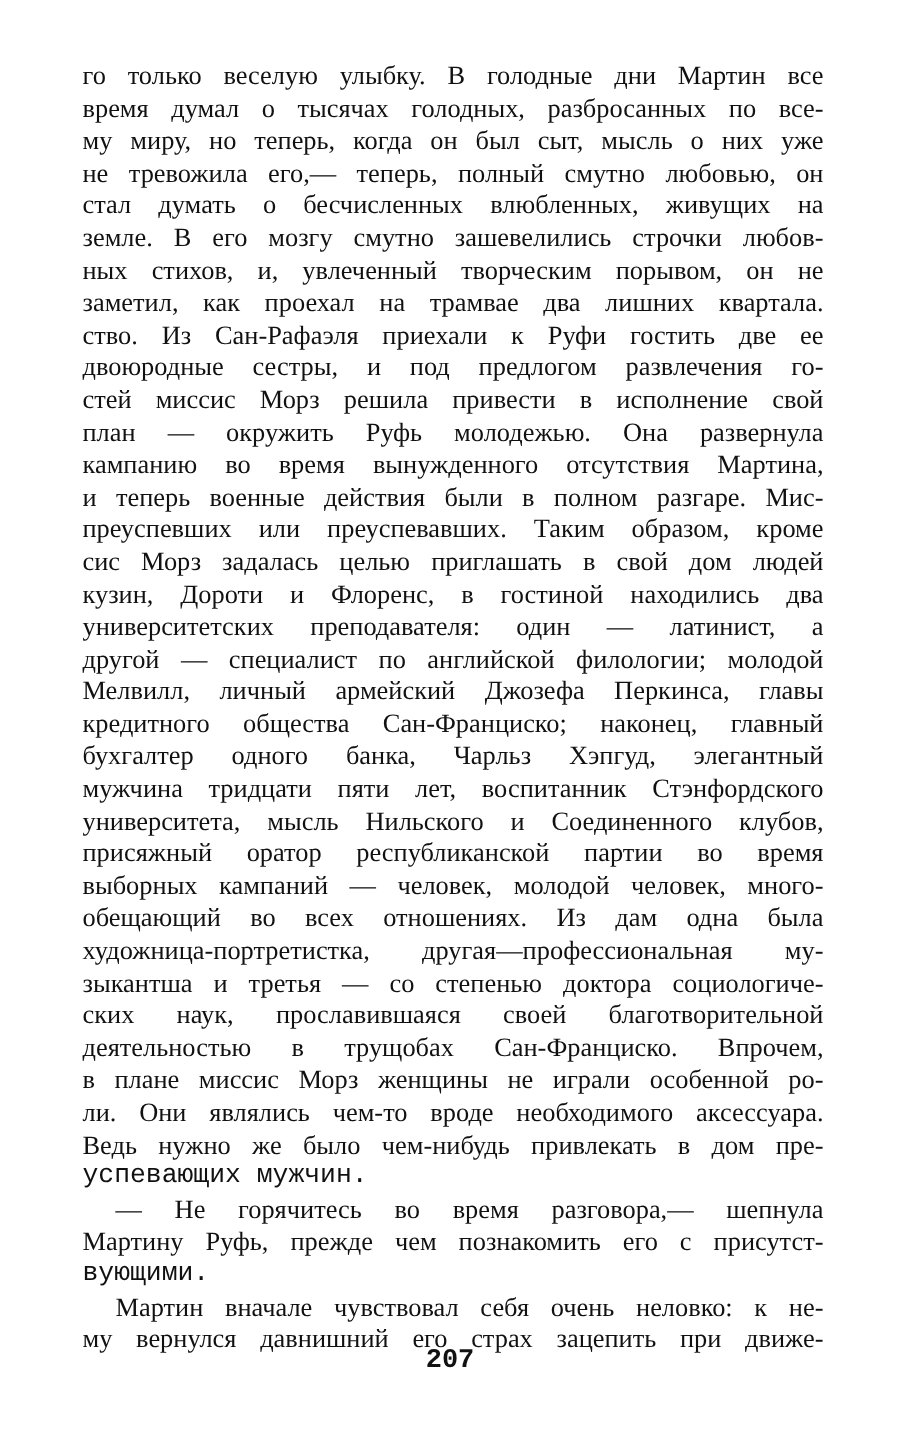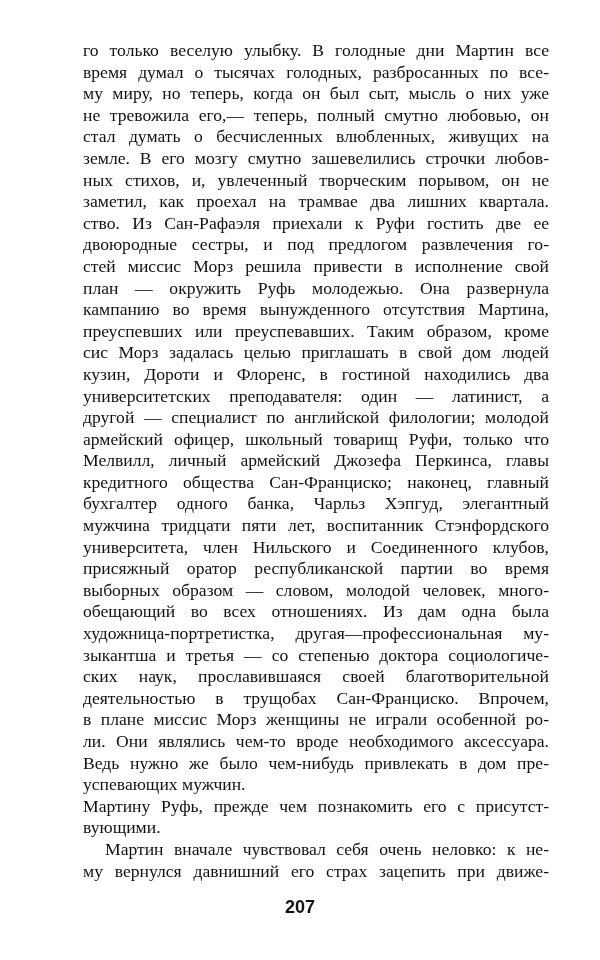--- a/index.html
+++ b/index.html
@@ -2,26 +2,26 @@
 <html><head>
 <meta charset="utf-8">
 <style>
   html, body { margin: 0; padding: 0; background: #ffffff; }
   body { width: 600px; height: 960px; position: relative; overflow: hidden; }
   .page {
     position: absolute; left: 55px; top: 40px; width: 494px;
     font-family: "Liberation Serif", "DejaVu Serif", serif;
     font-size: 17.6px; line-height: 21.6px; color: #111;
   }
-  .line { display: block; white-space: nowrap; text-align: justify; text-align-last: justify; height: 21.6px; margin-left: 28px; }
-  .line.last { text-align-last: left; }
+  .line { display: block; white-space: nowrap; text-align: justify; text-align-last: justify; height: 21.6px; }
+  .line.last { text-align-last: left; font-family: Liberation Mono, monospace; }
   .line.indent { padding-left: 22px; }
   .pagenum {
     position: absolute; left: 0; width: 600px; top: 897px; text-align: center;
-    font-family: Liberation Sans, sans-serif; font-size: 18px; font-weight: bold; color: #111;
+    font-family: Liberation Mono, monospace; font-size: 18px; font-weight: bold; color: #111;
   }
 </style>
 </head>
 <body>
 
 <div class="page">
 
   <div>
     <span class="line">го только веселую улыбку. В голодные дни Мартин все</span>
     <span class="line">время думал о тысячах голодных, разбросанных по все-</span>
@@ -32,45 +32,46 @@
     <span class="line">ных стихов, и, увлеченный творческим порывом, он не</span>
     <span class="line">заметил, как проехал на трамвае два лишних квартала.</span>
   </div>
 
   <div>
     <span class="line">ство. Из Сан-Рафаэля приехали к Руфи гостить две ее</span>
     <span class="line">двоюродные сестры, и под предлогом развлечения го-</span>
     <span class="line">стей миссис Морз решила привести в исполнение свой</span>
     <span class="line">план — окружить Руфь молодежью. Она развернула</span>
     <span class="line">кампанию во время вынужденного отсутствия Мартина,</span>
+    <span class="line">и теперь военные действия были в полном разгаре. Мис-</span>
     <span class="line">преуспевших или преуспевавших. Таким образом, кроме</span>
     <span class="line">сис Морз задалась целью приглашать в свой дом людей</span>
     <span class="line">кузин, Дороти и Флоренс, в гостиной находились два</span>
     <span class="line">университетских преподавателя: один — латинист, а</span>
     <span class="line">другой — специалист по английской филологии; молодой</span>
-    <span class="line">армейский офицер, школьный товарищ Руфи, только что</span>
     <span class="line">Мелвилл, личный армейский Джозефа Перкинса, главы</span>
     <span class="line">кредитного общества Сан-Франциско; наконец, главный</span>
     <span class="line">бухгалтер одного банка, Чарльз Хэпгуд, элегантный</span>
     <span class="line">мужчина тридцати пяти лет, воспитанник Стэнфордского</span>
-    <span class="line">университета, член Нильского и Соединенного клубов,</span>
+    <span class="line">университета, мысль Нильского и Соединенного клубов,</span>
     <span class="line">присяжный оратор республиканской партии во время</span>
-    <span class="line">выборных образом — словом, молодой человек, много-</span>
+    <span class="line">выборных кампаний — человек, молодой человек, много-</span>
     <span class="line">обещающий во всех отношениях. Из дам одна была</span>
     <span class="line">художница-портретистка, другая—профессиональная му-</span>
     <span class="line">зыкантша и третья — со степенью доктора социологиче-</span>
     <span class="line">ских наук, прославившаяся своей благотворительной</span>
     <span class="line">деятельностью в трущобах Сан-Франциско. Впрочем,</span>
     <span class="line">в плане миссис Морз женщины не играли особенной ро-</span>
     <span class="line">ли. Они являлись чем-то вроде необходимого аксессуара.</span>
     <span class="line">Ведь нужно же было чем-нибудь привлекать в дом пре-</span>
     <span class="line last">успевающих мужчин.</span>
   </div>
 
   <div>
+    <span class="line indent">— Не горячитесь во время разговора,— шепнула</span>
     <span class="line">Мартину Руфь, прежде чем познакомить его с присутст-</span>
     <span class="line last">вующими.</span>
   </div>
 
   <div>
     <span class="line indent">Мартин вначале чувствовал себя очень неловко: к не-</span>
     <span class="line">му вернулся давнишний его страх зацепить при движе-</span>
   </div>
 </div>
 

